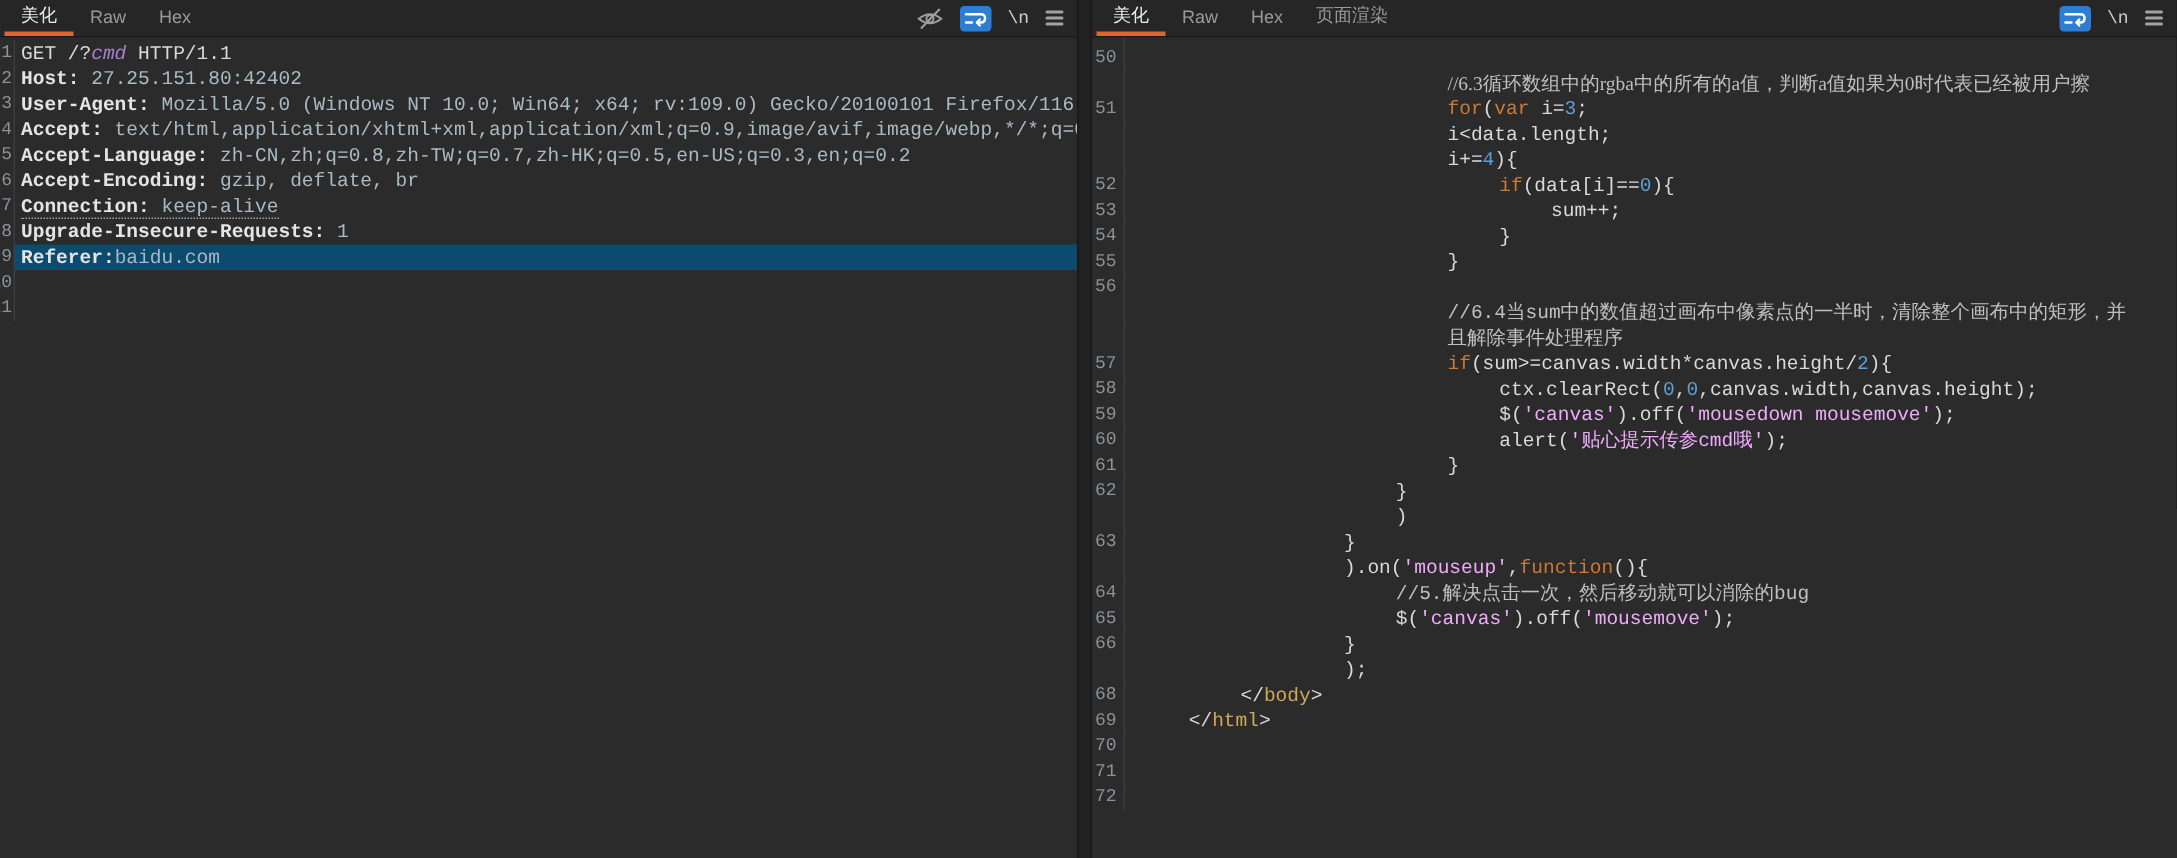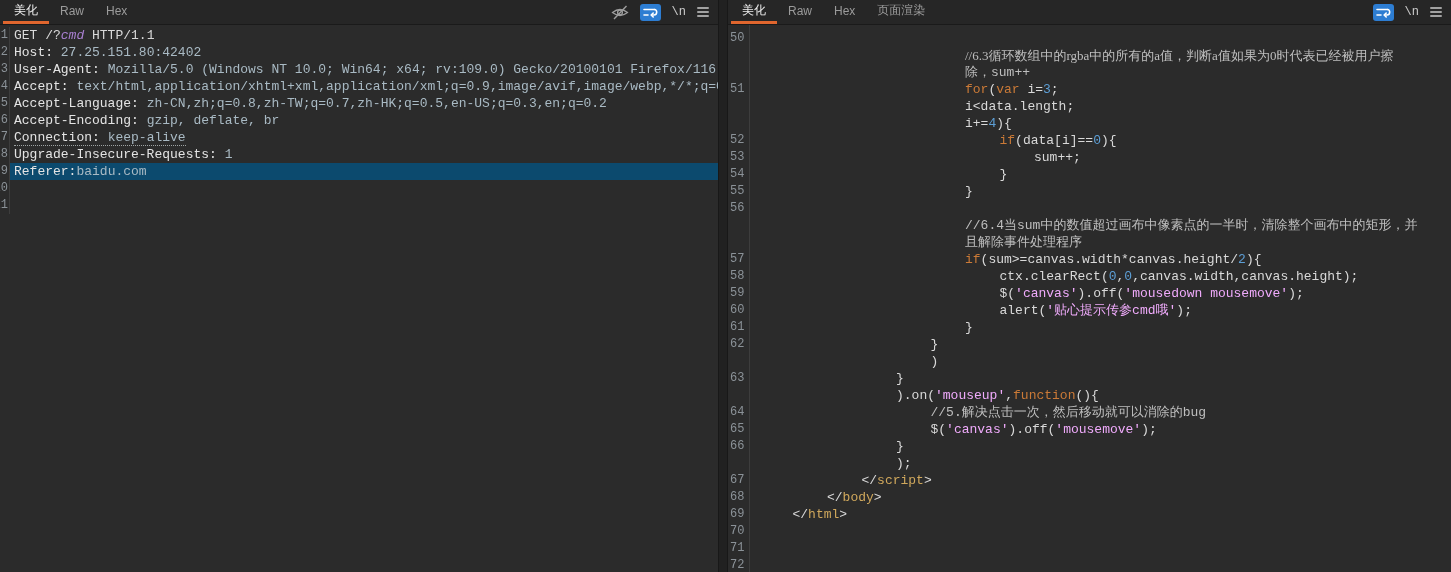--- a/index.html
+++ b/index.html
@@ -34,21 +34,21 @@
   .panel.right .gcell{flex:0 0 21px;}
   .panel.right .gcell span{position:static;padding-left:2px;}
   .ccell{flex:1;overflow:hidden;padding-left:4px;color:#d9d9d9;}
   .panel.right .ccell{padding-left:8px;}
   .row.clipped{margin-top:-14px;}
   .ccell.hl{background:#0c4a6e;}
   .u-dot{border-bottom:1px dotted #9fa5a5;}
 
   
   .c-plain{color:#d9d9d9;}
-  .c-name{color:#e4e4e4;font-weight:normal;}
+  .c-name{color:#e4e4e4;font-weight:bold;}
   .c-value{color:#a9bac4;}
   .c-param{color:#a87fd0;font-style:italic;}
   .c-kw{color:#cb7a37;}
   .c-num{color:#5d9fd6;}
   .c-str{color:#f0abfc;}
   .c-comment{color:#bfbfbf;}
   .c-tag{color:#d0a85c;}
 </style>
 </head>
 <body>
@@ -127,21 +127,20 @@
               <i></i>
               <i></i>
             </span>
         </span>
       </div>
     </header>
     <div class="cbody" id="right-body">
         <div class="row clipped"><div class="gcell"><span>49</span></div><div class="ccell"></div></div>
         <div class="row"><div class="gcell"><span>50</span></div><div class="ccell"></div></div>
         <div class="row"><div class="gcell"><span></span></div><div class="ccell" style="padding-left: 215px; font-family: Liberation Serif, serif;"><span class="c-comment">//6.3循环数组中的rgba中的所有的a值，判断a值如果为0时代表已经被用户擦</span></div></div>
-        <div class="row"><div class="gcell"><span></span></div><div class="ccell" style="padding-left: 215px;"><span class="c-comment">除，sum++</span></div></div>
         <div class="row"><div class="gcell"><span>51</span></div><div class="ccell" style="padding-left: 215px;"><span class="c-kw">for</span><span class="c-plain">(</span><span class="c-kw">var</span><span class="c-plain"> i=</span><span class="c-num">3</span><span class="c-plain">;</span></div></div>
         <div class="row"><div class="gcell"><span></span></div><div class="ccell" style="padding-left: 215px;"><span class="c-plain">i&lt;data.length;</span></div></div>
         <div class="row"><div class="gcell"><span></span></div><div class="ccell" style="padding-left: 215px;"><span class="c-plain">i+=</span><span class="c-num">4</span><span class="c-plain">){</span></div></div>
         <div class="row"><div class="gcell"><span>52</span></div><div class="ccell" style="padding-left: 249.5px;"><span class="c-kw">if</span><span class="c-plain">(data[i]==</span><span class="c-num">0</span><span class="c-plain">){</span></div></div>
         <div class="row"><div class="gcell"><span>53</span></div><div class="ccell" style="padding-left: 284px;"><span class="c-plain">sum++;</span></div></div>
         <div class="row"><div class="gcell"><span>54</span></div><div class="ccell" style="padding-left: 249.5px;"><span class="c-plain">}</span></div></div>
         <div class="row"><div class="gcell"><span>55</span></div><div class="ccell" style="padding-left: 215px;"><span class="c-plain">}</span></div></div>
         <div class="row"><div class="gcell"><span>56</span></div><div class="ccell"></div></div>
         <div class="row"><div class="gcell"><span></span></div><div class="ccell" style="padding-left: 215px;"><span class="c-comment">//6.4当sum中的数值超过画布中像素点的一半时，清除整个画布中的矩形，并</span></div></div>
         <div class="row"><div class="gcell"><span></span></div><div class="ccell" style="padding-left: 215px;"><span class="c-comment">且解除事件处理程序</span></div></div>
@@ -151,21 +150,20 @@
         <div class="row"><div class="gcell"><span>60</span></div><div class="ccell" style="padding-left: 249.5px;"><span class="c-plain">alert(</span><span class="c-str">'贴心提示传参cmd哦'</span><span class="c-plain">);</span></div></div>
         <div class="row"><div class="gcell"><span>61</span></div><div class="ccell" style="padding-left: 215px;"><span class="c-plain">}</span></div></div>
         <div class="row"><div class="gcell"><span>62</span></div><div class="ccell" style="padding-left: 180.5px;"><span class="c-plain">}</span></div></div>
         <div class="row"><div class="gcell"><span></span></div><div class="ccell" style="padding-left: 180.5px;"><span class="c-plain">)</span></div></div>
         <div class="row"><div class="gcell"><span>63</span></div><div class="ccell" style="padding-left: 146px;"><span class="c-plain">}</span></div></div>
         <div class="row"><div class="gcell"><span></span></div><div class="ccell" style="padding-left: 146px;"><span class="c-plain">).on(</span><span class="c-str">'mouseup'</span><span class="c-plain">,</span><span class="c-kw">function</span><span class="c-plain">(){</span></div></div>
         <div class="row"><div class="gcell"><span>64</span></div><div class="ccell" style="padding-left: 180.5px;"><span class="c-comment">//5.解决点击一次，然后移动就可以消除的bug</span></div></div>
         <div class="row"><div class="gcell"><span>65</span></div><div class="ccell" style="padding-left: 180.5px;"><span class="c-plain">$(</span><span class="c-str">'canvas'</span><span class="c-plain">).off(</span><span class="c-str">'mousemove'</span><span class="c-plain">);</span></div></div>
         <div class="row"><div class="gcell"><span>66</span></div><div class="ccell" style="padding-left: 146px;"><span class="c-plain">}</span></div></div>
         <div class="row"><div class="gcell"><span></span></div><div class="ccell" style="padding-left: 146px;"><span class="c-plain">);</span></div></div>
-        <div class="row"><div class="gcell"><span>67</span></div><div class="ccell" style="padding-left: 111.5px;"><span class="c-plain">&lt;/</span><span class="c-tag">script</span><span class="c-plain">&gt;</span></div></div>
         <div class="row"><div class="gcell"><span>68</span></div><div class="ccell" style="padding-left: 77px;"><span class="c-plain">&lt;/</span><span class="c-tag">body</span><span class="c-plain">&gt;</span></div></div>
         <div class="row"><div class="gcell"><span>69</span></div><div class="ccell" style="padding-left: 42.5px;"><span class="c-plain">&lt;/</span><span class="c-tag">html</span><span class="c-plain">&gt;</span></div></div>
         <div class="row"><div class="gcell"><span>70</span></div><div class="ccell"></div></div>
         <div class="row"><div class="gcell"><span>71</span></div><div class="ccell"></div></div>
         <div class="row"><div class="gcell"><span>72</span></div><div class="ccell"></div></div>
       </div>
   </section>
 
 </div>
 

